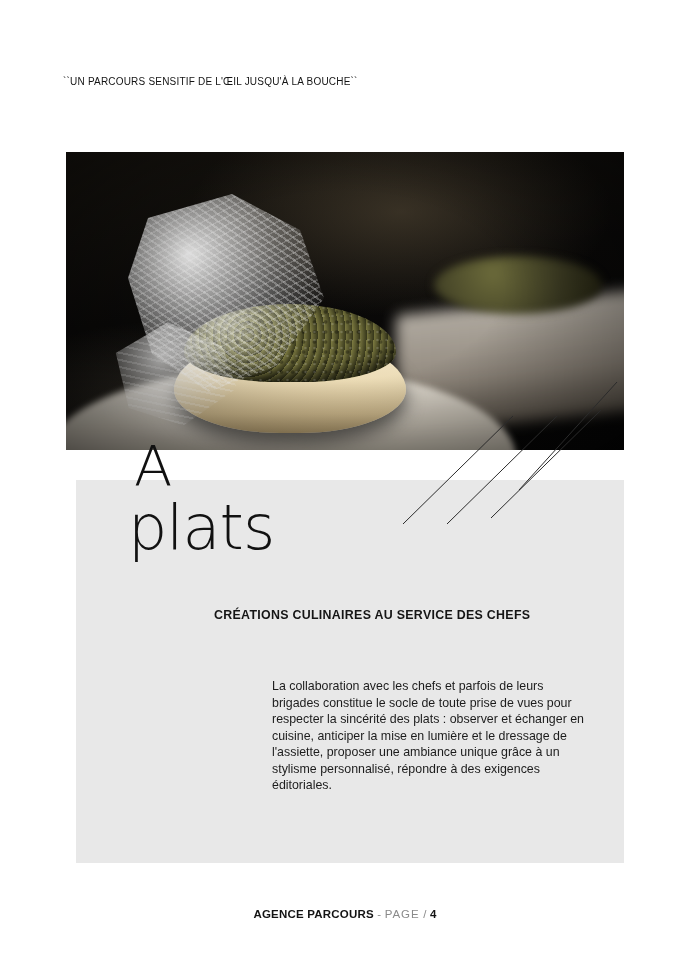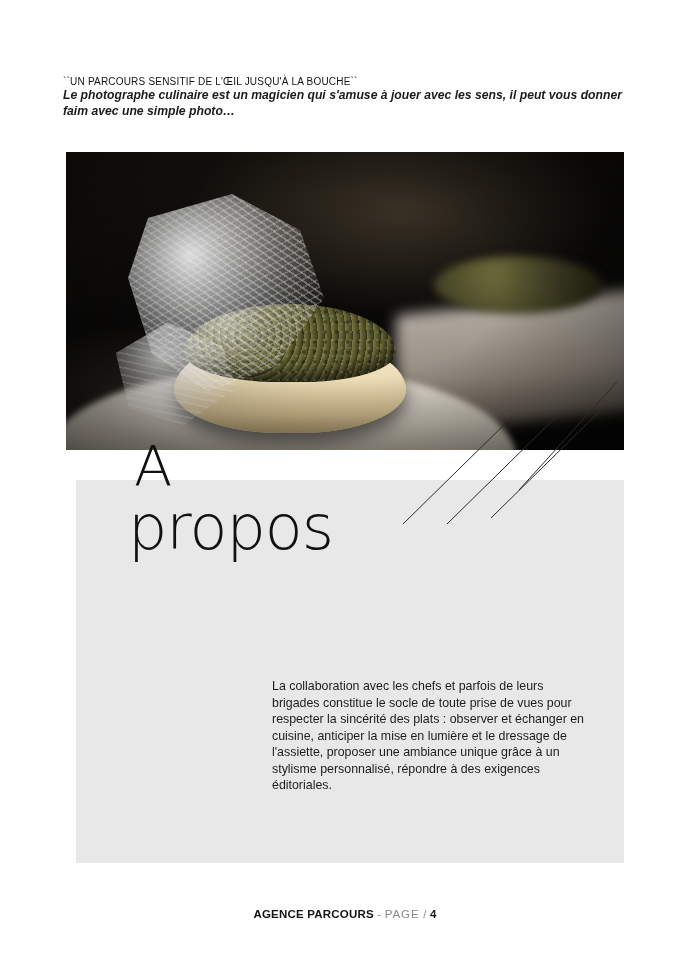--- a/index.html
+++ b/index.html
@@ -260,21 +260,20 @@
   .footer .word { color: #8a8a8a; letter-spacing: 1px; }
   .footer .num { font-weight: bold; color: #141414; }
 </style>
 </head>
 <body>
 
 <div class="page">
 
   <div class="kicker">``UN PARCOURS SENSITIF DE L'ŒIL JUSQU'À LA BOUCHE``</div>
 
-  <div class="subtitle">Le photographe culinaire est un magicien qui s'amuse à jouer avec les sens, il peut vous donner faim avec une simple photo…</div>
 
   <div class="photo">
     <div class="bg"></div>
     <div class="back-plate"></div>
     <div class="back-cheese"></div>
     <div class="back-caviar"></div>
     <div class="front-plate"></div>
     <div class="front-rim"></div>
     <div class="front-cheese"></div>
     <div class="caviar">
@@ -289,23 +288,24 @@
 
   <svg class="lines" viewBox="0 0 230 166">
     <line x1="8" y1="158" x2="118" y2="50" stroke="#2b2b2b" stroke-width="1"></line>
     <line x1="52" y1="158" x2="162" y2="50" stroke="#2b2b2b" stroke-width="1"></line>
     <line x1="96" y1="152" x2="206" y2="44" stroke="#2b2b2b" stroke-width="1"></line>
     <line x1="124" y1="124" x2="222" y2="16" stroke="#2b2b2b" stroke-width="1"></line>
   </svg>
 
   <div class="bigtitle">
     <span class="l1">A</span>
-    <span class="l2">propos</span>
+    <span class="l2">plats</span>
   </div>
 
+  <div class="section-title">CRÉATIONS CULINAIRES AU SERVICE DES CHEFS</div>
 
   <div class="section-body">La collaboration avec les chefs et parfois de leurs brigades constitue le socle de toute prise de vues pour respecter la sincérité des plats : observer et échanger en cuisine, anticiper la mise en lumière et le dressage de l'assiette, proposer une ambiance unique grâce à un stylisme personnalisé, répondre à des exigences éditoriales.</div>
 
   <div class="footer">
     <span class="brand">AGENCE PARCOURS</span>
     <span class="sep">-</span>
     <span class="word">PAGE</span>
     <span class="sep">/</span>
     <span class="num">4</span>
   </div>

